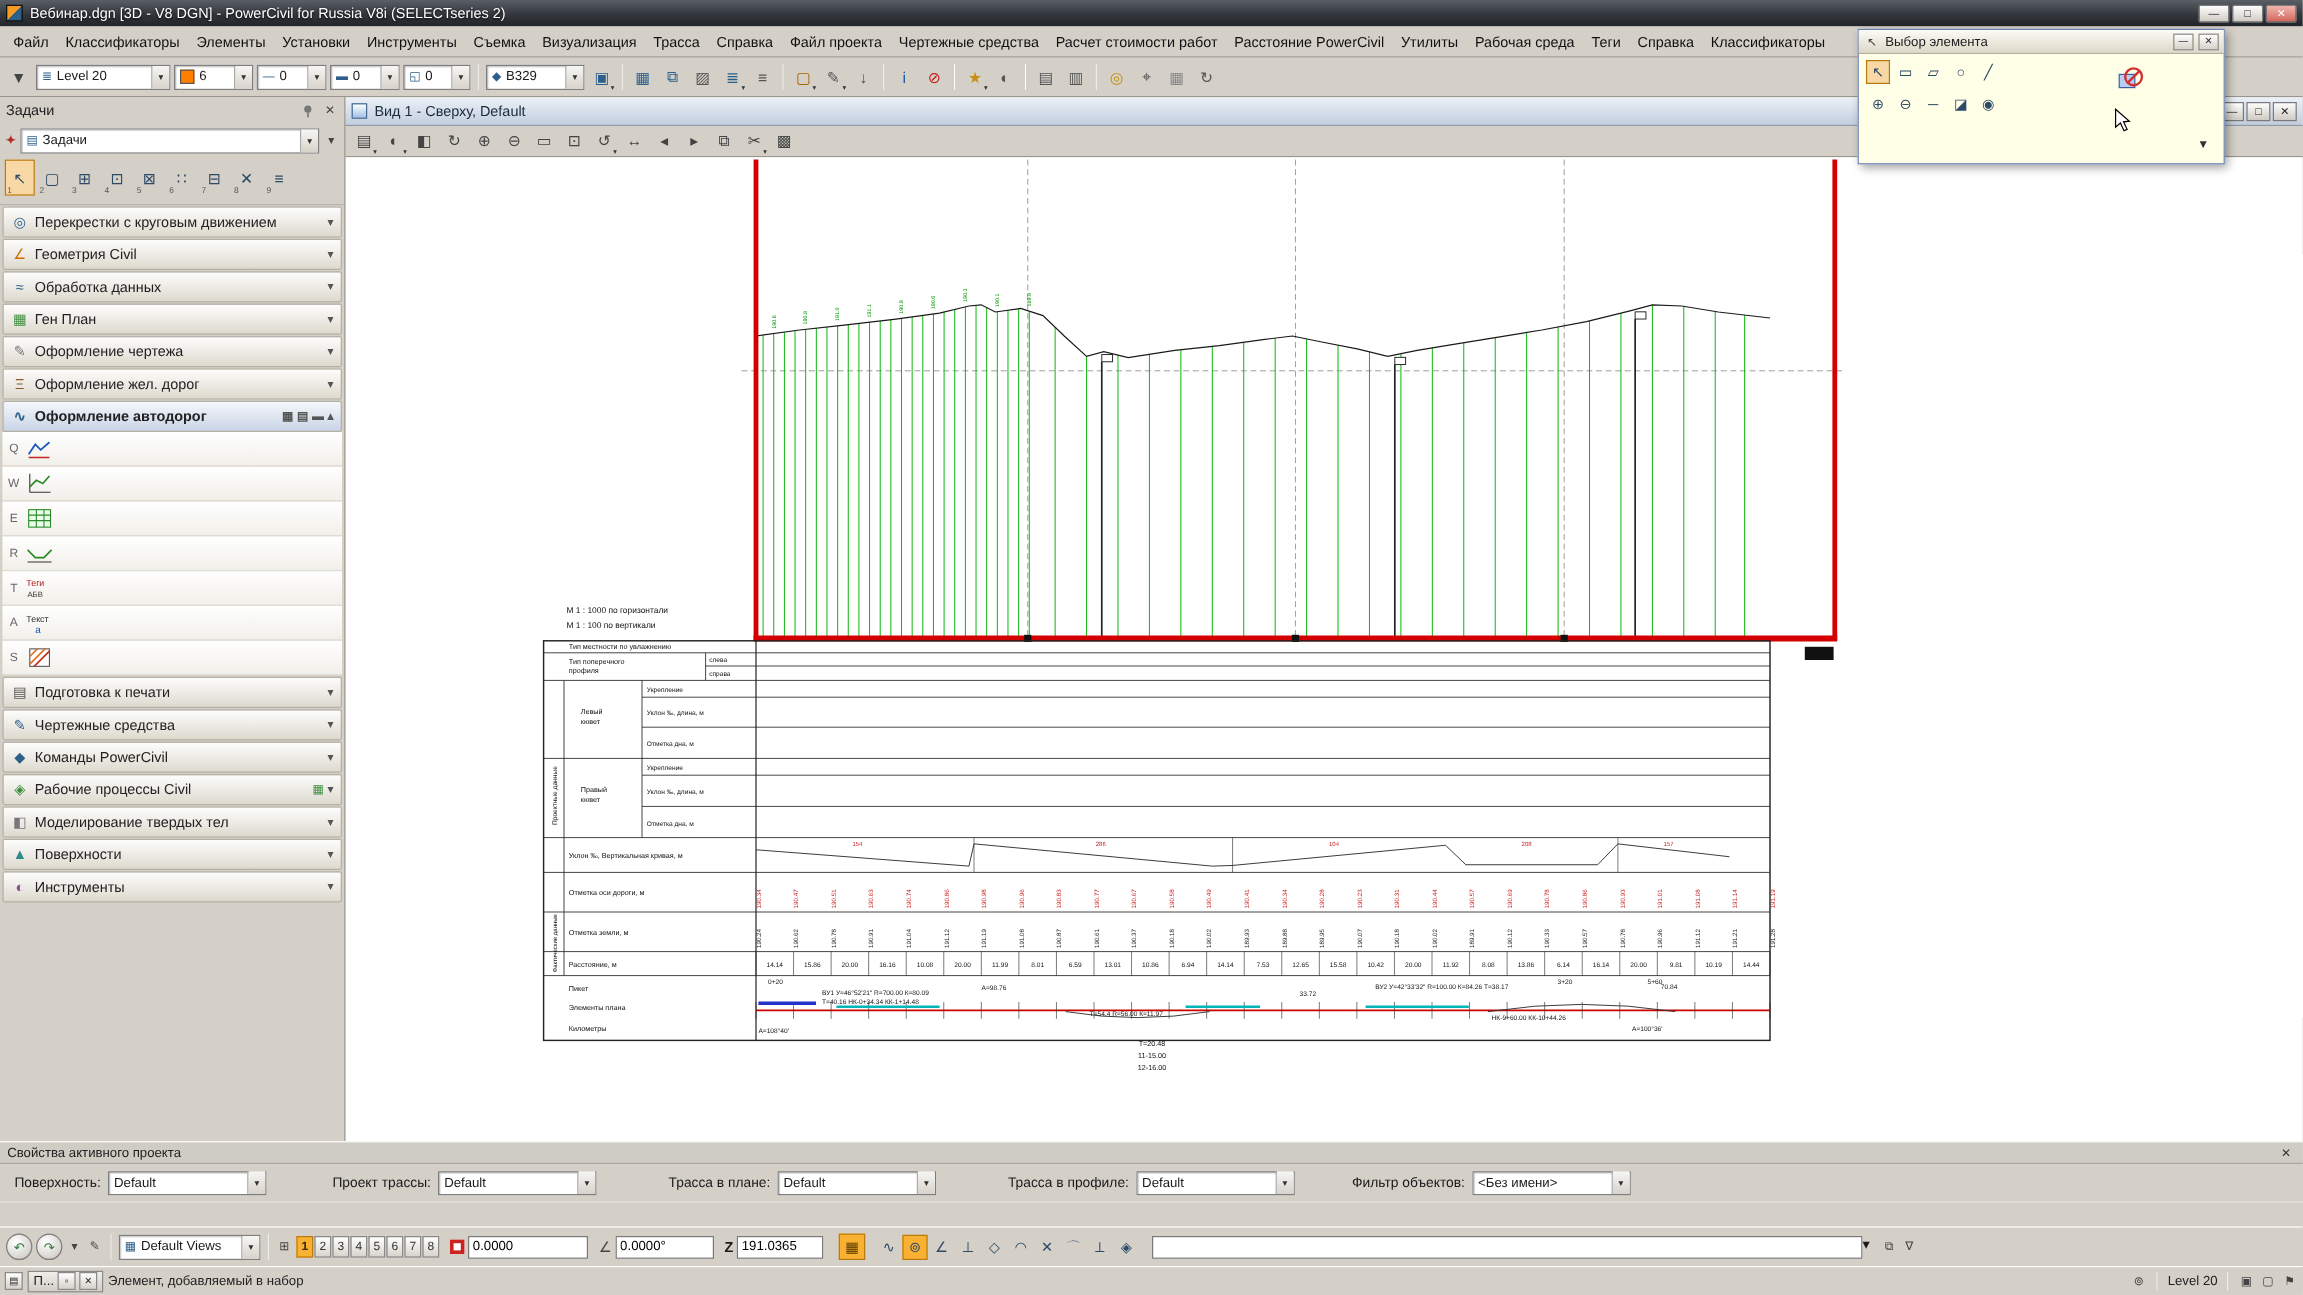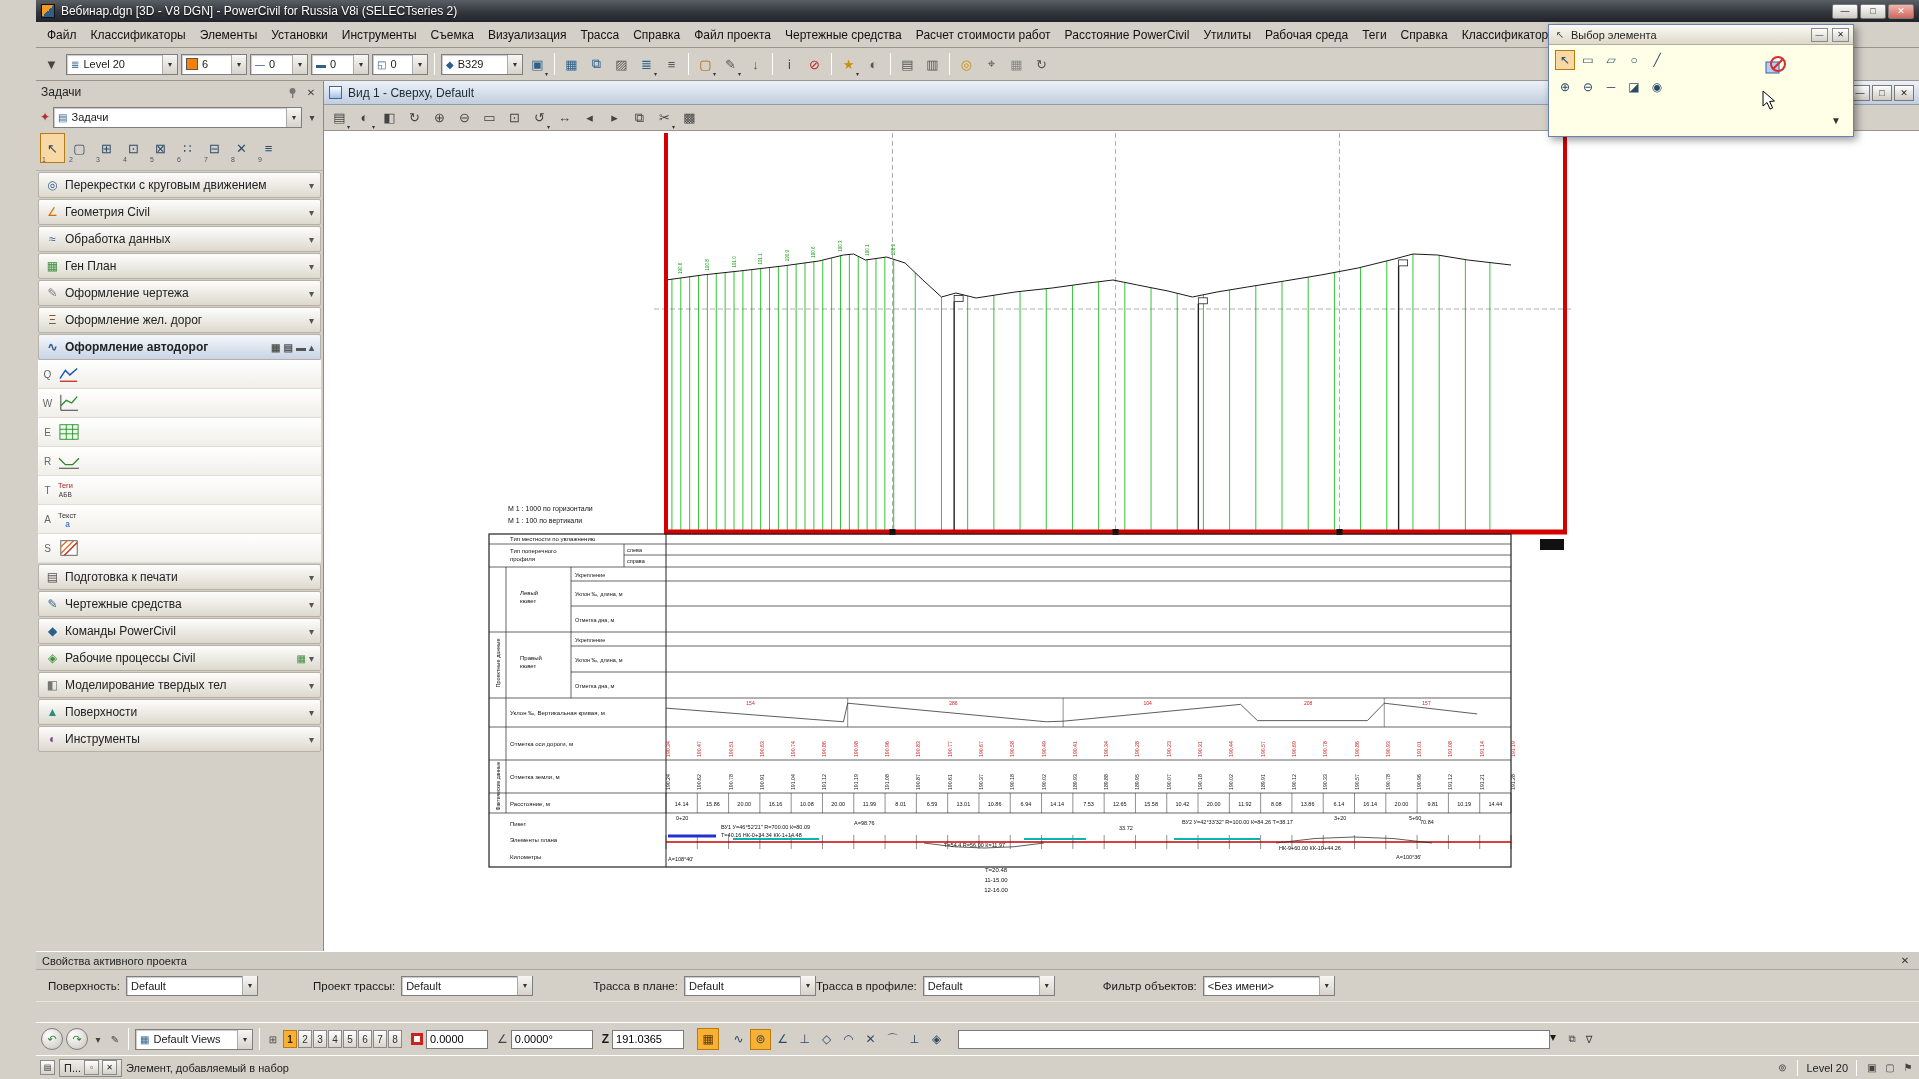--- a/index.html
+++ b/index.html
@@ -1,18 +1,18 @@
 <!DOCTYPE html>
 <html><head>
 <meta charset="utf-8">
 <style>
 *{margin:0;padding:0;box-sizing:border-box;}
 html,body{width:1919px;height:1079px;overflow:hidden;}
 body{font-family:"Liberation Sans",sans-serif;font-size:12px;background:#d4d0c8;color:#1a1a1a;}
-.app{position:relative;width:1919px;height:1079px;display:flex;flex-direction:column;background:#d4d0c8;padding-left:36px;}
+.app{position:relative;width:1919px;height:1079px;display:flex;flex-direction:column;background:#d4d0c8;}
 
 
 .titlebar{height:22px;background:linear-gradient(180deg,#5a5f66,#33373d 55%,#212429);color:#fff;display:flex;align-items:center;padding:0 5px;gap:6px;flex:0 0 auto;}
 .app-icon{width:14px;height:14px;background:linear-gradient(135deg,#f59a23 50%,#2d5f8a 50%);border:1px solid #111;}
 .title-text{font-size:12px;white-space:nowrap;overflow:hidden;text-shadow:0 1px 2px #000;}
 .win-controls{margin-left:auto;display:flex;gap:2px;}
 .winbtn{width:26px;height:15px;font-size:9px;line-height:13px;text-align:center;color:#222;background:linear-gradient(#fdfdfd,#cfcbc3);border:1px solid #7a7a7a;border-radius:2px;}
 .winbtn.close{background:linear-gradient(#f0b5ad,#d2675c);color:#fff;}
 
 
@@ -760,21 +760,21 @@
           <span class="combo-arrow">▾</span>
         </div>
       </div>
       <div class="pfield" style="margin-left: 60px;">
         <span>Трасса в плане:</span>
         <div class="combo">
           <span>Default</span>
           <span class="combo-arrow">▾</span>
         </div>
       </div>
-      <div class="pfield" style=" justify-content: space-between;">
+      <div class="pfield" style="margin-left: 60px; justify-content: space-between;">
         <span>Трасса в профиле:</span>
         <div class="combo">
           <span>Default</span>
           <span class="combo-arrow">▾</span>
         </div>
       </div>
       <div class="pfield" style="margin-left: 48px;">
         <span>Фильтр объектов:</span>
         <div class="combo">
           <span>&lt;Без имени&gt;</span>
@@ -801,21 +801,21 @@
         <div class="numchip active">1</div>
         <div class="numchip">2</div>
         <div class="numchip">3</div>
         <div class="numchip">4</div>
         <div class="numchip">5</div>
         <div class="numchip">6</div>
         <div class="numchip">7</div>
         <div class="numchip">8</div>
       </div>
     <span class="redsq"></span>
-    <input class="field" style="width: 62px;" value="0.0000">
+    <input class="field" style="width: 100px;" value="0.0000">
     <span class="anglyph">∠</span>
     <input class="field" style="width: 82px;" value="0.0000°">
     <span class="zlab">Z</span>
     <input class="field" style="width: 72px;" value="191.0365">
     <div class="gridbtn" style="margin-left:10px;">▦</div>
     <div id="snap-icons" style="display:flex;gap:1px;margin-left:6px;">
         <div class="snapbtn">∿</div>
         <div class="snapbtn active">⊚</div>
         <div class="snapbtn">∠</div>
         <div class="snapbtn">⊥</div>

